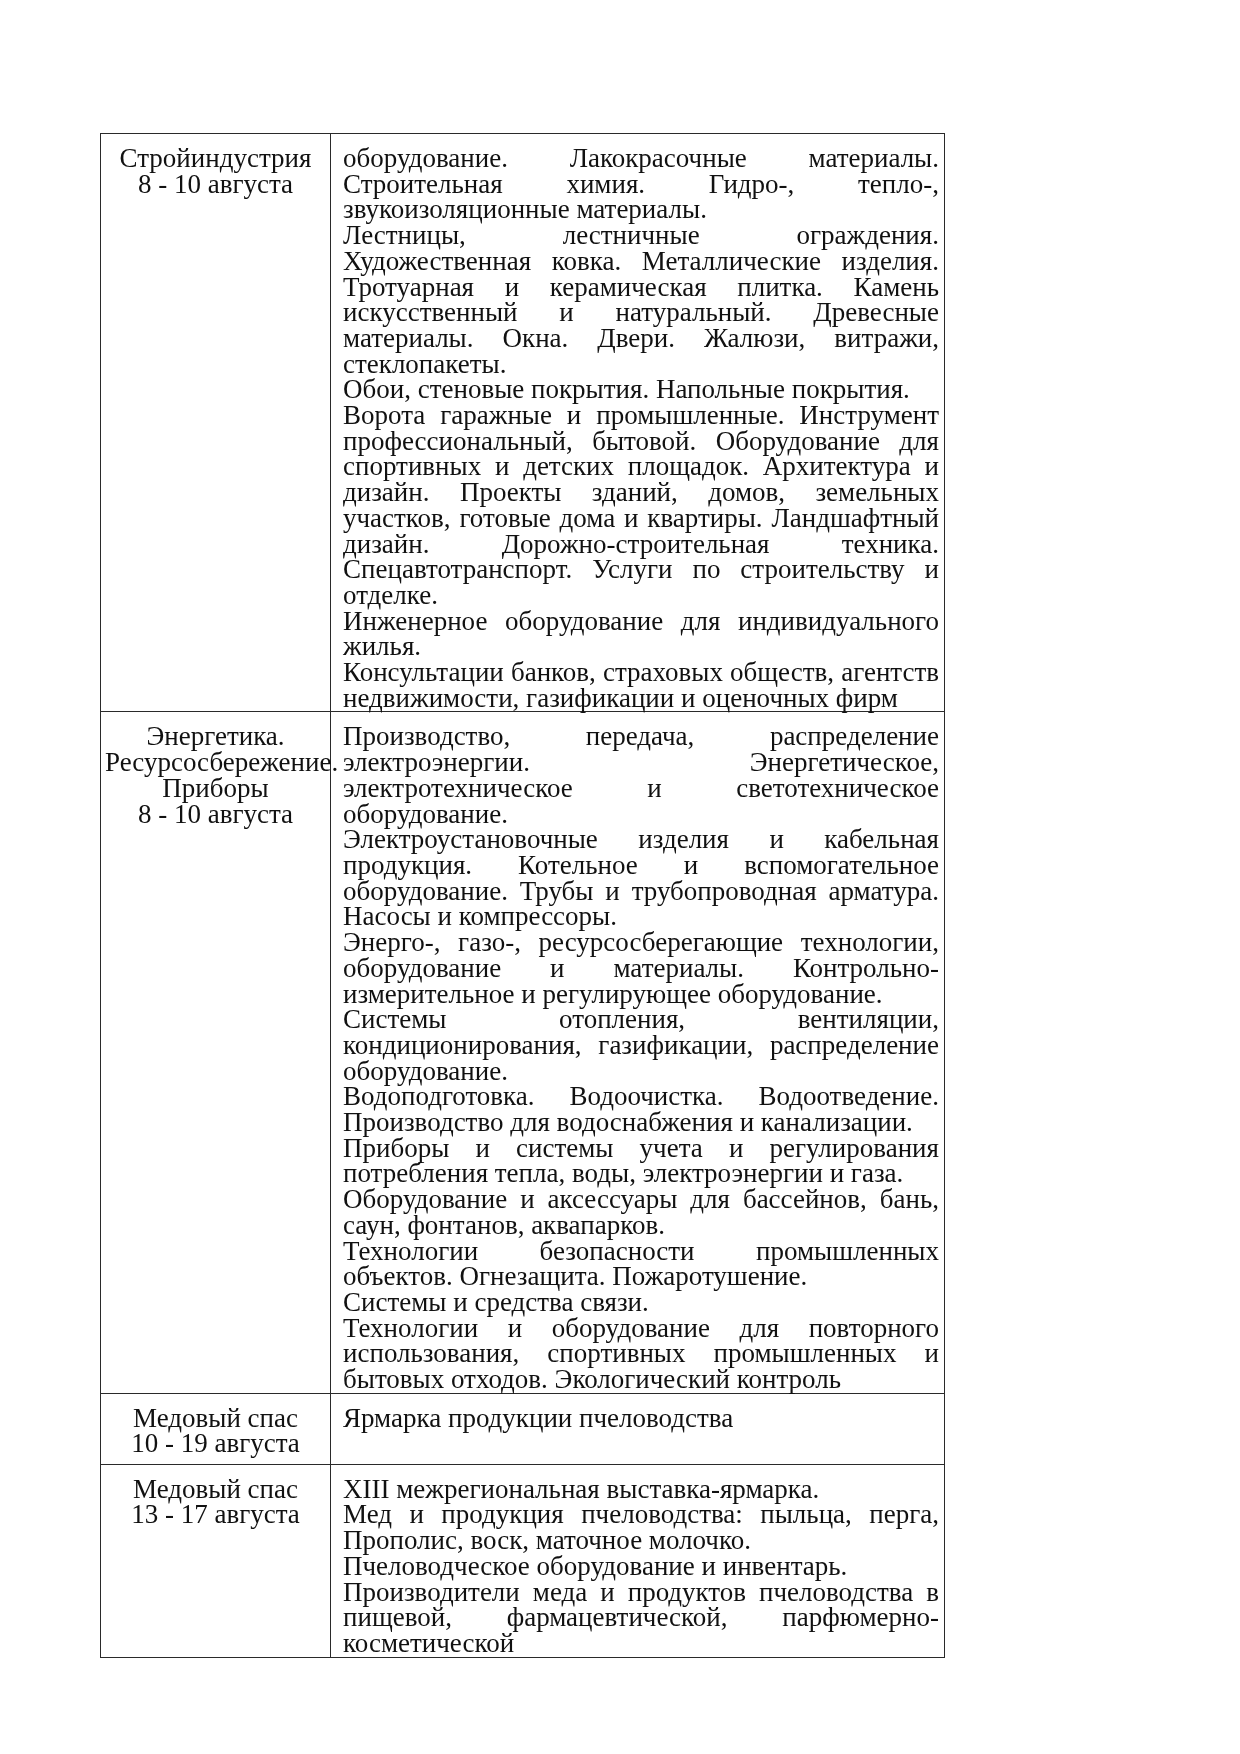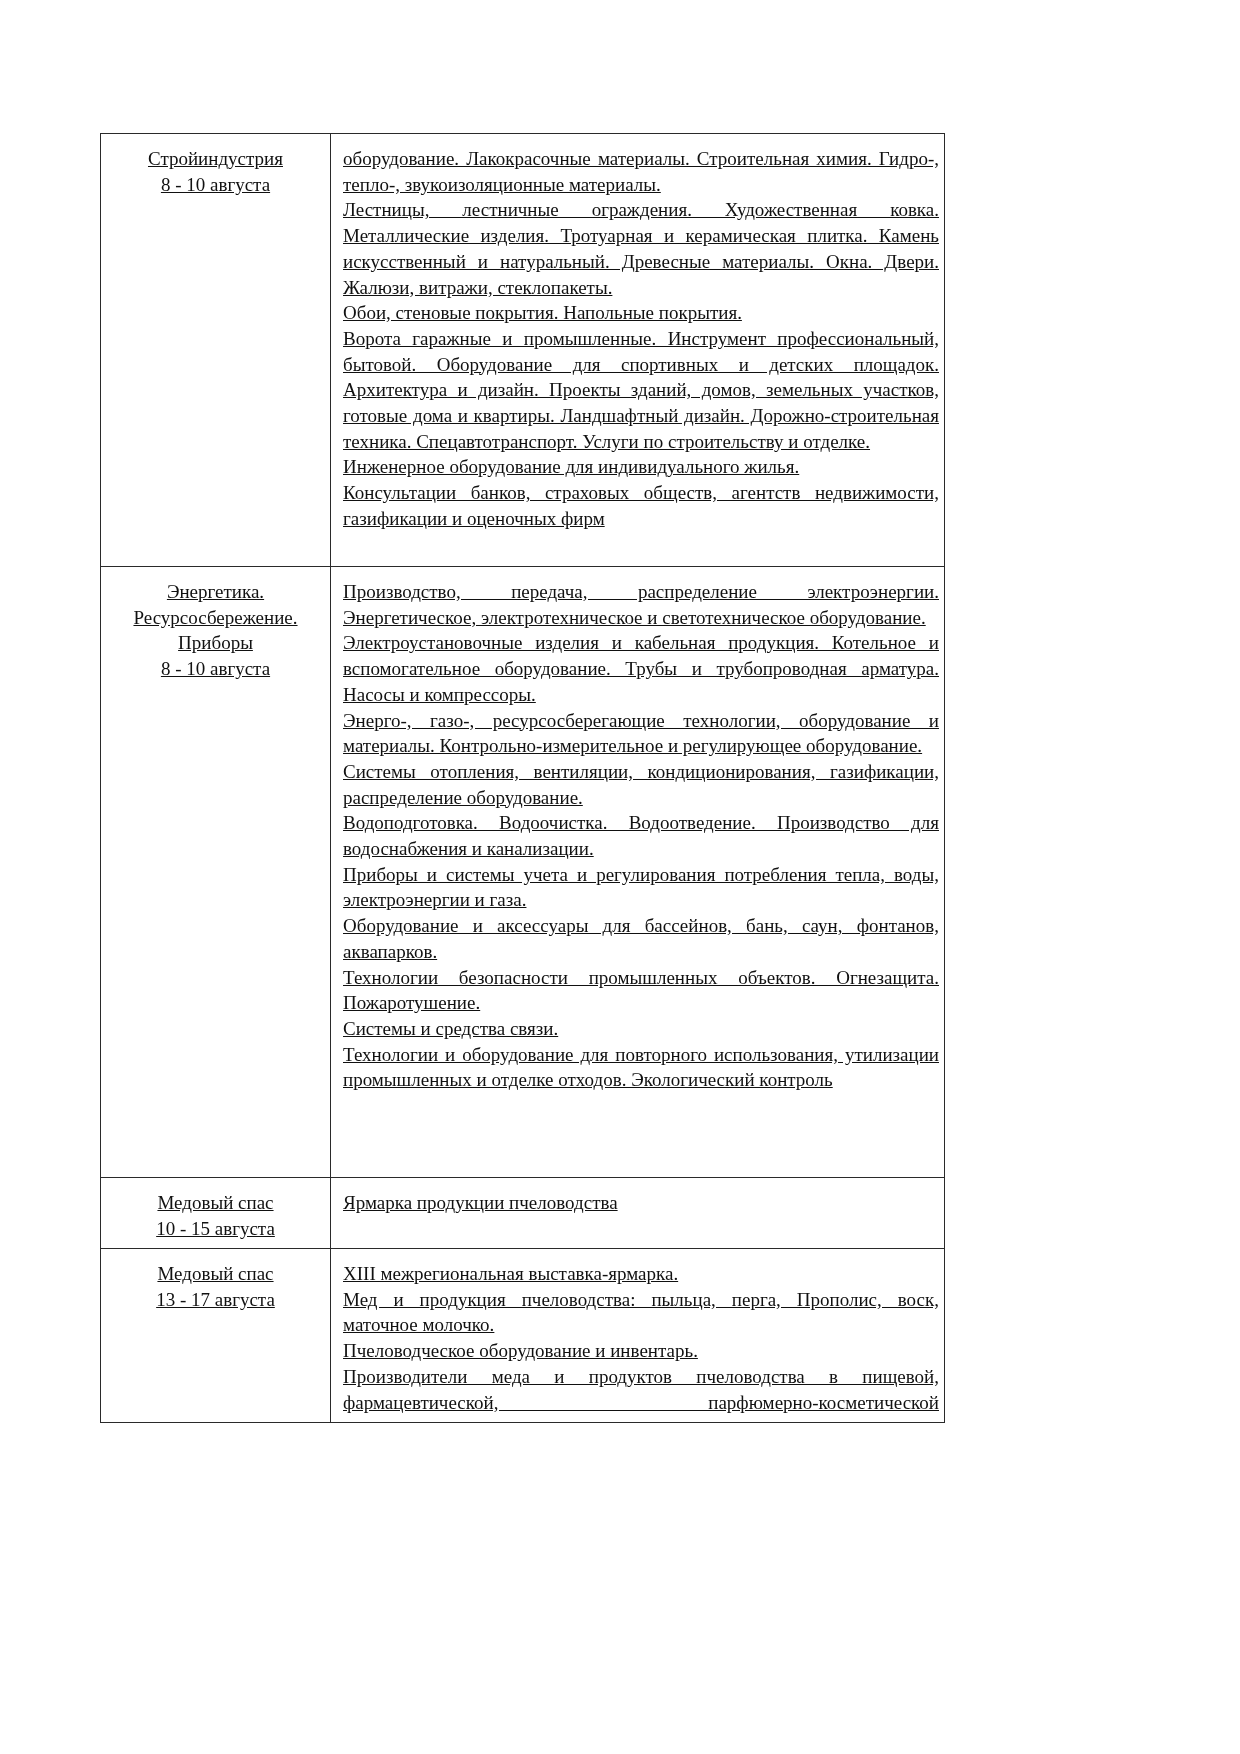--- a/index.html
+++ b/index.html
@@ -2,21 +2,21 @@
 <html><head>
 <meta charset="utf-8">
 <style>
   html, body { margin: 0; padding: 0; background: #ffffff; }
   body { width: 1240px; height: 1754px; position: relative; overflow: hidden;
          font-family: "Liberation Serif", "DejaVu Serif", serif; color: #111; }
   .page { position: absolute; left: 0; top: 0; width: 1240px; height: 1754px; }
   table.schedule { position: absolute; left: 100px; top: 133px; width: 845px;
                    border-collapse: collapse; table-layout: fixed; }
   table.schedule td { border: 1.5px solid #2a2a2a; vertical-align: top;
-                      font-size: 19px; line-height: 25.7px; text-decoration: underline; }
+                      font-size: 27px; line-height: 25.7px; }
   td.event { width: 221px; text-align: center; padding: 12px 4px 0 4px; }
   td.desc { padding: 12px 5px 0 12px; text-align: justify; }
   td.desc p { margin: 0; }
   .event span { display: block; }
   tr.r1 td { height: 420px; }
   tr.r2 td { height: 598px; }
   tr.r3 td { height: 58px; }
   tr.r4 td { height: 161px; }
   .last-just { text-align-last: justify; }
 </style>
@@ -50,27 +50,27 @@
       <td class="desc">
         <p>Производство, передача, распределение электроэнергии. Энергетическое, электротехническое и светотехническое оборудование.</p>
         <p>Электроустановочные изделия и кабельная продукция. Котельное и вспомогательное оборудование. Трубы и трубопроводная арматура. Насосы и компрессоры.</p>
         <p>Энерго-, газо-, ресурсосберегающие технологии, оборудование и материалы. Контрольно-измерительное и регулирующее оборудование.</p>
         <p>Системы отопления, вентиляции, кондиционирования, газификации, распределение оборудование.</p>
         <p>Водоподготовка. Водоочистка. Водоотведение. Производство для водоснабжения и канализации.</p>
         <p>Приборы и системы учета и регулирования потребления тепла, воды, электроэнергии и газа.</p>
         <p>Оборудование и аксессуары для бассейнов, бань, саун, фонтанов, аквапарков.</p>
         <p>Технологии безопасности промышленных объектов. Огнезащита. Пожаротушение.</p>
         <p>Системы и средства связи.</p>
-        <p>Технологии и оборудование для повторного использования, утилизации промышленных и отделке отходов. Экологический контроль</p>
+        <p>Технологии и оборудование для повторного использования, спортивных промышленных и бытовых отходов. Экологический контроль</p>
       </td>
     </tr>
     <tr class="r3">
       <td class="event">
         <span>Медовый спас</span>
-        <span>10 - 15 августа</span>
+        <span>10 - 19 августа</span>
       </td>
       <td class="desc">
         <p>Ярмарка продукции пчеловодства</p>
       </td>
     </tr>
     <tr class="r4">
       <td class="event">
         <span>Медовый спас</span>
         <span>13 - 17 августа</span>
       </td>

